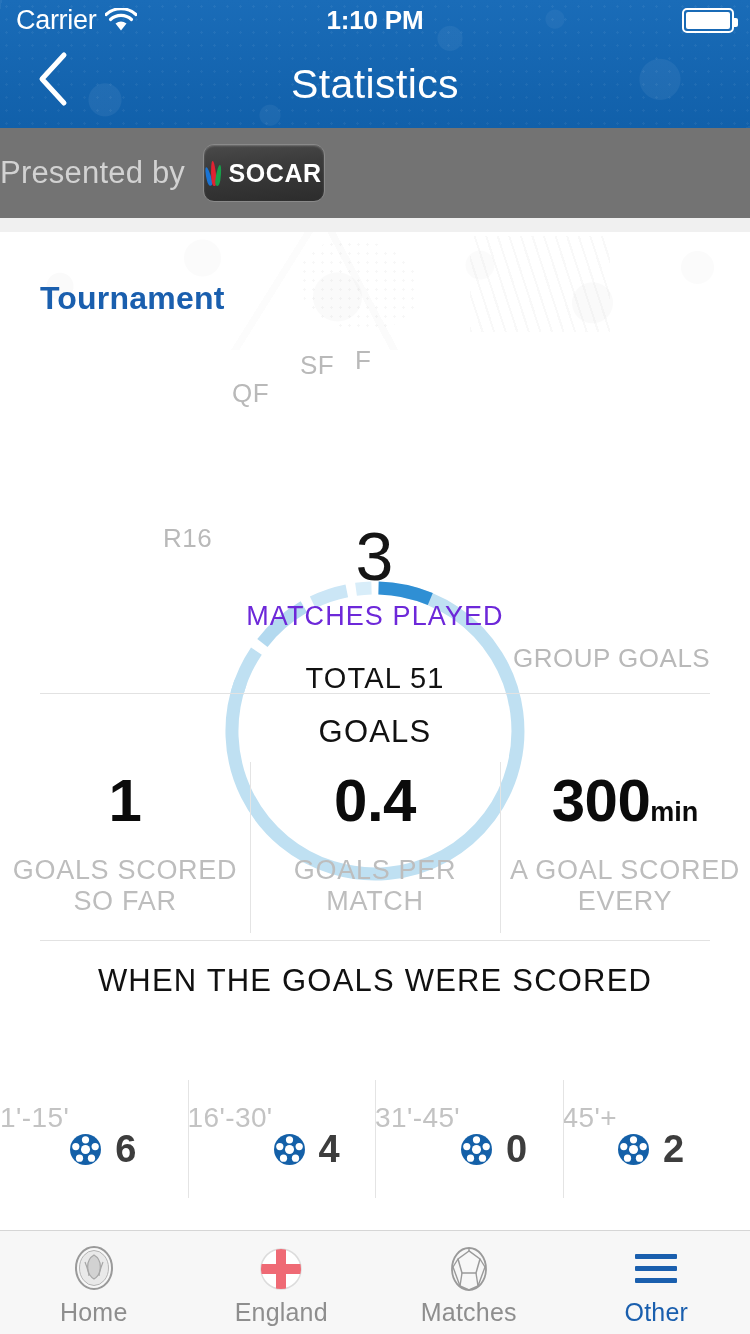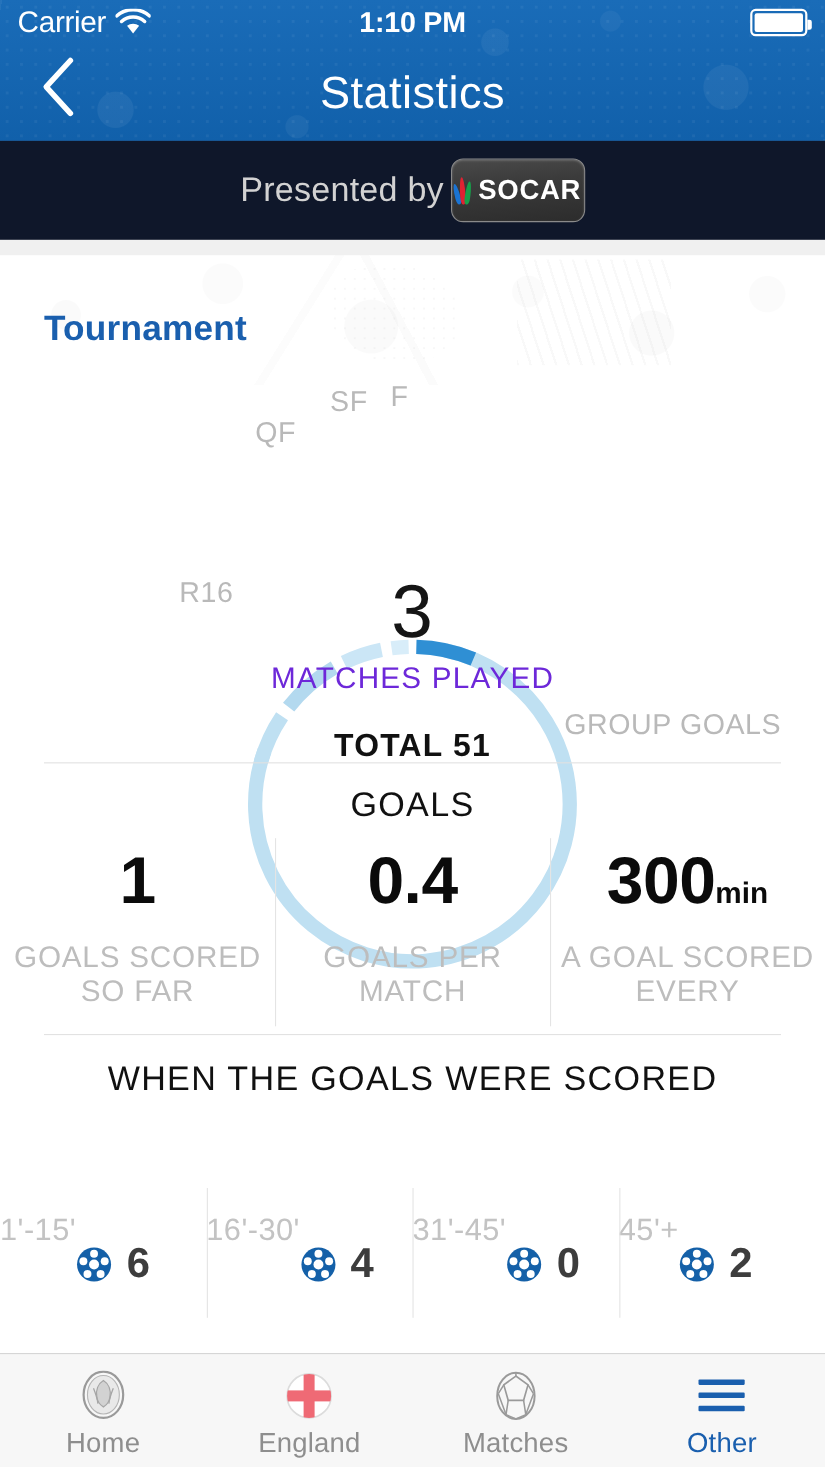--- a/index.html
+++ b/index.html
@@ -60,21 +60,21 @@
   }
   .back-btn{
     position:absolute; left:22px; top:48px; width:62px; height:62px;
     display:flex; align-items:center; justify-content:center; cursor:pointer;
   }
   .back-btn svg{ display:block; }
 
   
   .sponsor{
     position:absolute; top:128px; left:0; width:750px; height:90px;
-    background:#0f172a; display:flex; align-items:center; justify-content:center; gap:6px;
+    background:#737373; display:flex; align-items:center; gap:18px;
     z-index:4;
   }
   .sponsor-text{ color:#d2d2d2; font-size:31px; font-weight:300; letter-spacing:.2px;}
   .socar{
     width:122px; height:58px; border-radius:11px;
     background:linear-gradient(175deg,#4a4a4a 0%,#3b3b3b 38%,#2c2c2c 100%);
     border:1.6px solid #8a8a8a;
     display:flex; align-items:center; justify-content:center; gap:5px;
     box-shadow:inset 0 1px 2px rgba(255,255,255,.25);
   }
@@ -123,21 +123,21 @@
   }
 
   
   .donut-area{ position:absolute; top:100px; left:0; width:750px; height:580px; }
   .donut-svg{ position:absolute; top:0; left:0; }
   .donut-center{
     position:absolute; left:0; width:750px; top:205px; text-align:center;
   }
   .matches-num{ font-size:68px; color:#151515; font-weight:400; line-height:66px; letter-spacing:1px;}
   .matches-lbl{ font-size:27px; color:#6d28d9; letter-spacing:1.1px; margin-top:12px;}
-  .matches-total{ font-size:29px; color:#111; letter-spacing:1.1px; margin-top:30px; font-weight:700;}
+  .matches-total{ font-size:29px; color:#111; letter-spacing:1.1px; margin-top:30px; font-weight:400;}
 
   .ring-lbl{ position:absolute; color:#b9b9b9; font-size:26px; letter-spacing:.5px; white-space:nowrap;}
   .lbl-F    { top:27px;  left:355px; }
   .lbl-SF   { top:32px;  left:300px; }
   .lbl-QF   { top:60px;  left:232px; }
   .lbl-R16  { top:205px; left:163px; }
   .lbl-GS   { top:325px; left:513px; }
 
   
   .rule{ position:absolute; left:40px; width:670px; height:1px; background:#e2e2e2;}

